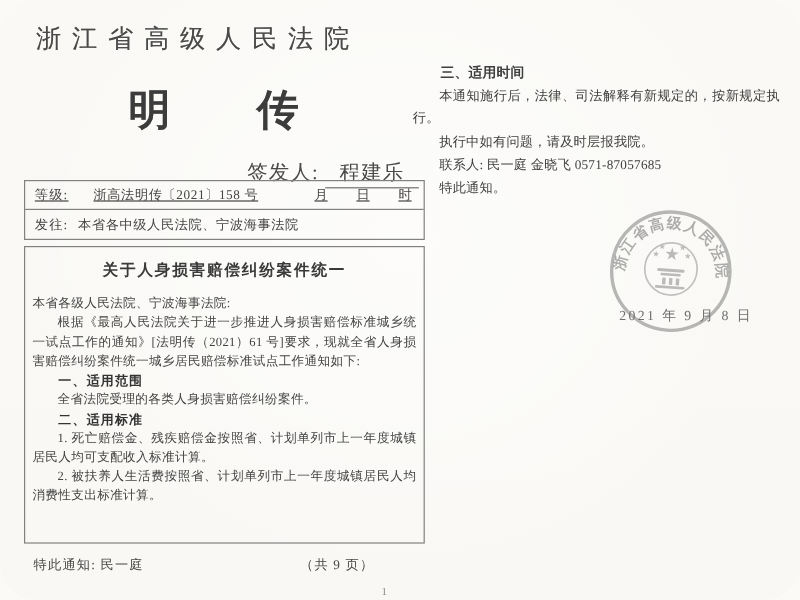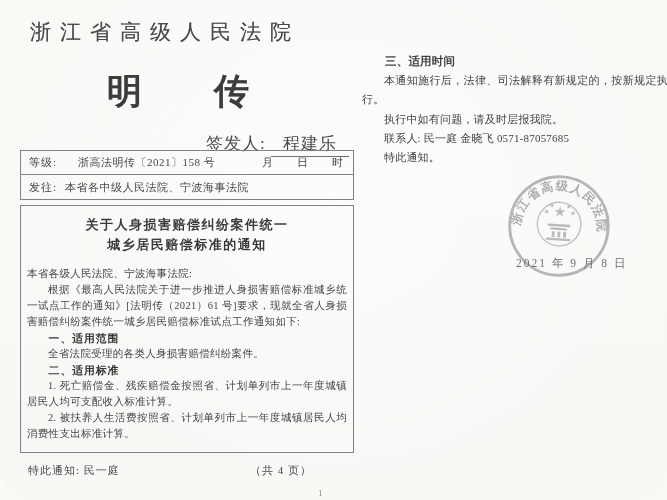--- a/index.html
+++ b/index.html
@@ -41,21 +41,21 @@
   .signer-name {
     display: inline-block; min-width: 78px; text-align: center;
     border-bottom: 1px solid #6f6f6f; padding: 0 6px 1px 6px;
   }
   .meta-table {
     position: absolute; left: 2px; top: 140px; width: 334px;
     border: 1px solid #818181;
     font-size: 11px; color: #454545;
   }
   .meta-row { display: flex; align-items: center; height: 24px; padding: 0 8px; }
-  .meta-row.row1 { border-bottom: 1px solid #818181; }
+  .meta-row.row1 { border-bottom: 1px solid #818181; text-decoration: underline; }
   .meta-label { letter-spacing: 1px; }
   .doc-number { flex: 1; text-align: center; letter-spacing: 0.5px; padding-right: 26px; }
   .mdh { display: flex; gap: 24px; padding-right: 2px; }
   .row2 .sent-to { margin-left: 8px; letter-spacing: 0.5px; }
 
   .notice-box {
     position: absolute; left: 2px; top: 195px; width: 334px; height: 248px;
     border: 1px solid #818181;
     padding: 9px 6px 0 6px; overflow: hidden;
   }
@@ -76,21 +76,21 @@
     display: flex; justify-content: space-between;
     font-size: 11px; color: #474747; letter-spacing: 1px;
     padding: 0 42px 0 8px;
   }
   .page-marker {
     position: absolute; left: 300px; top: 478px;
     font-size: 9px; color: #8a8a8a;
   }
 
   
-  .page-right { position: absolute; left: 362px; top: 52px; width: 306px; }
+  .page-right { position: absolute; left: 344px; top: 52px; width: 306px; }
   .page-right p { font-size: 11px; line-height: 19.2px; letter-spacing: 0.2px; color: #3f3f3f; }
   .page-right p.heading { font-size: 11.5px; }
 
   .seal {
     position: absolute; left: 505px; top: 172px; width: 108px; height: 108px;
     opacity: 0.72; transform: rotate(4deg);
   }
   .seal-date {
     position: absolute; left: 516px; top: 256px;
     font-size: 11.5px; color: #6e6e6e; letter-spacing: 2px;
@@ -127,35 +127,34 @@
         </span>
       </div>
       <div class="meta-row row2">
         <span class="meta-label">发往:</span>
         <span class="sent-to">本省各中级人民法院、宁波海事法院</span>
       </div>
     </div>
 
     <div class="notice-box">
       <div class="notice-title">关于人身损害赔偿纠纷案件统一</div>
-      <div class="notice-title">城乡居民赔偿标准的通知</div>
       <div class="notice-body">
         <p class="no-indent">本省各级人民法院、宁波海事法院:</p>
         <p class="indent">根据《最高人民法院关于进一步推进人身损害赔偿标准城乡统一试点工作的通知》[法明传（2021）61 号]要求，现就全省人身损害赔偿纠纷案件统一城乡居民赔偿标准试点工作通知如下:</p>
         <p class="indent heading">一、适用范围</p>
         <p class="indent">全省法院受理的各类人身损害赔偿纠纷案件。</p>
         <p class="indent heading">二、适用标准</p>
         <p class="indent">1. 死亡赔偿金、残疾赔偿金按照省、计划单列市上一年度城镇居民人均可支配收入标准计算。</p>
         <p class="indent">2. 被扶养人生活费按照省、计划单列市上一年度城镇居民人均消费性支出标准计算。</p>
       </div>
     </div>
 
     <div class="footer-line">
       <span>特此通知: 民一庭</span>
-      <span>（共 4 页）</span>
+      <span>（共 9 页）</span>
     </div>
     <div class="page-marker">1</div>
   </div>
 
   <div class="page-right">
     <p class="indent heading">三、适用时间</p>
     <p class="indent">本通知施行后，法律、司法解释有新规定的，按新规定执行。</p>
     <p class="indent">执行中如有问题，请及时层报我院。</p>
     <p class="indent">联系人: 民一庭  金晓飞   0571-87057685</p>
     <p class="indent">特此通知。</p>

